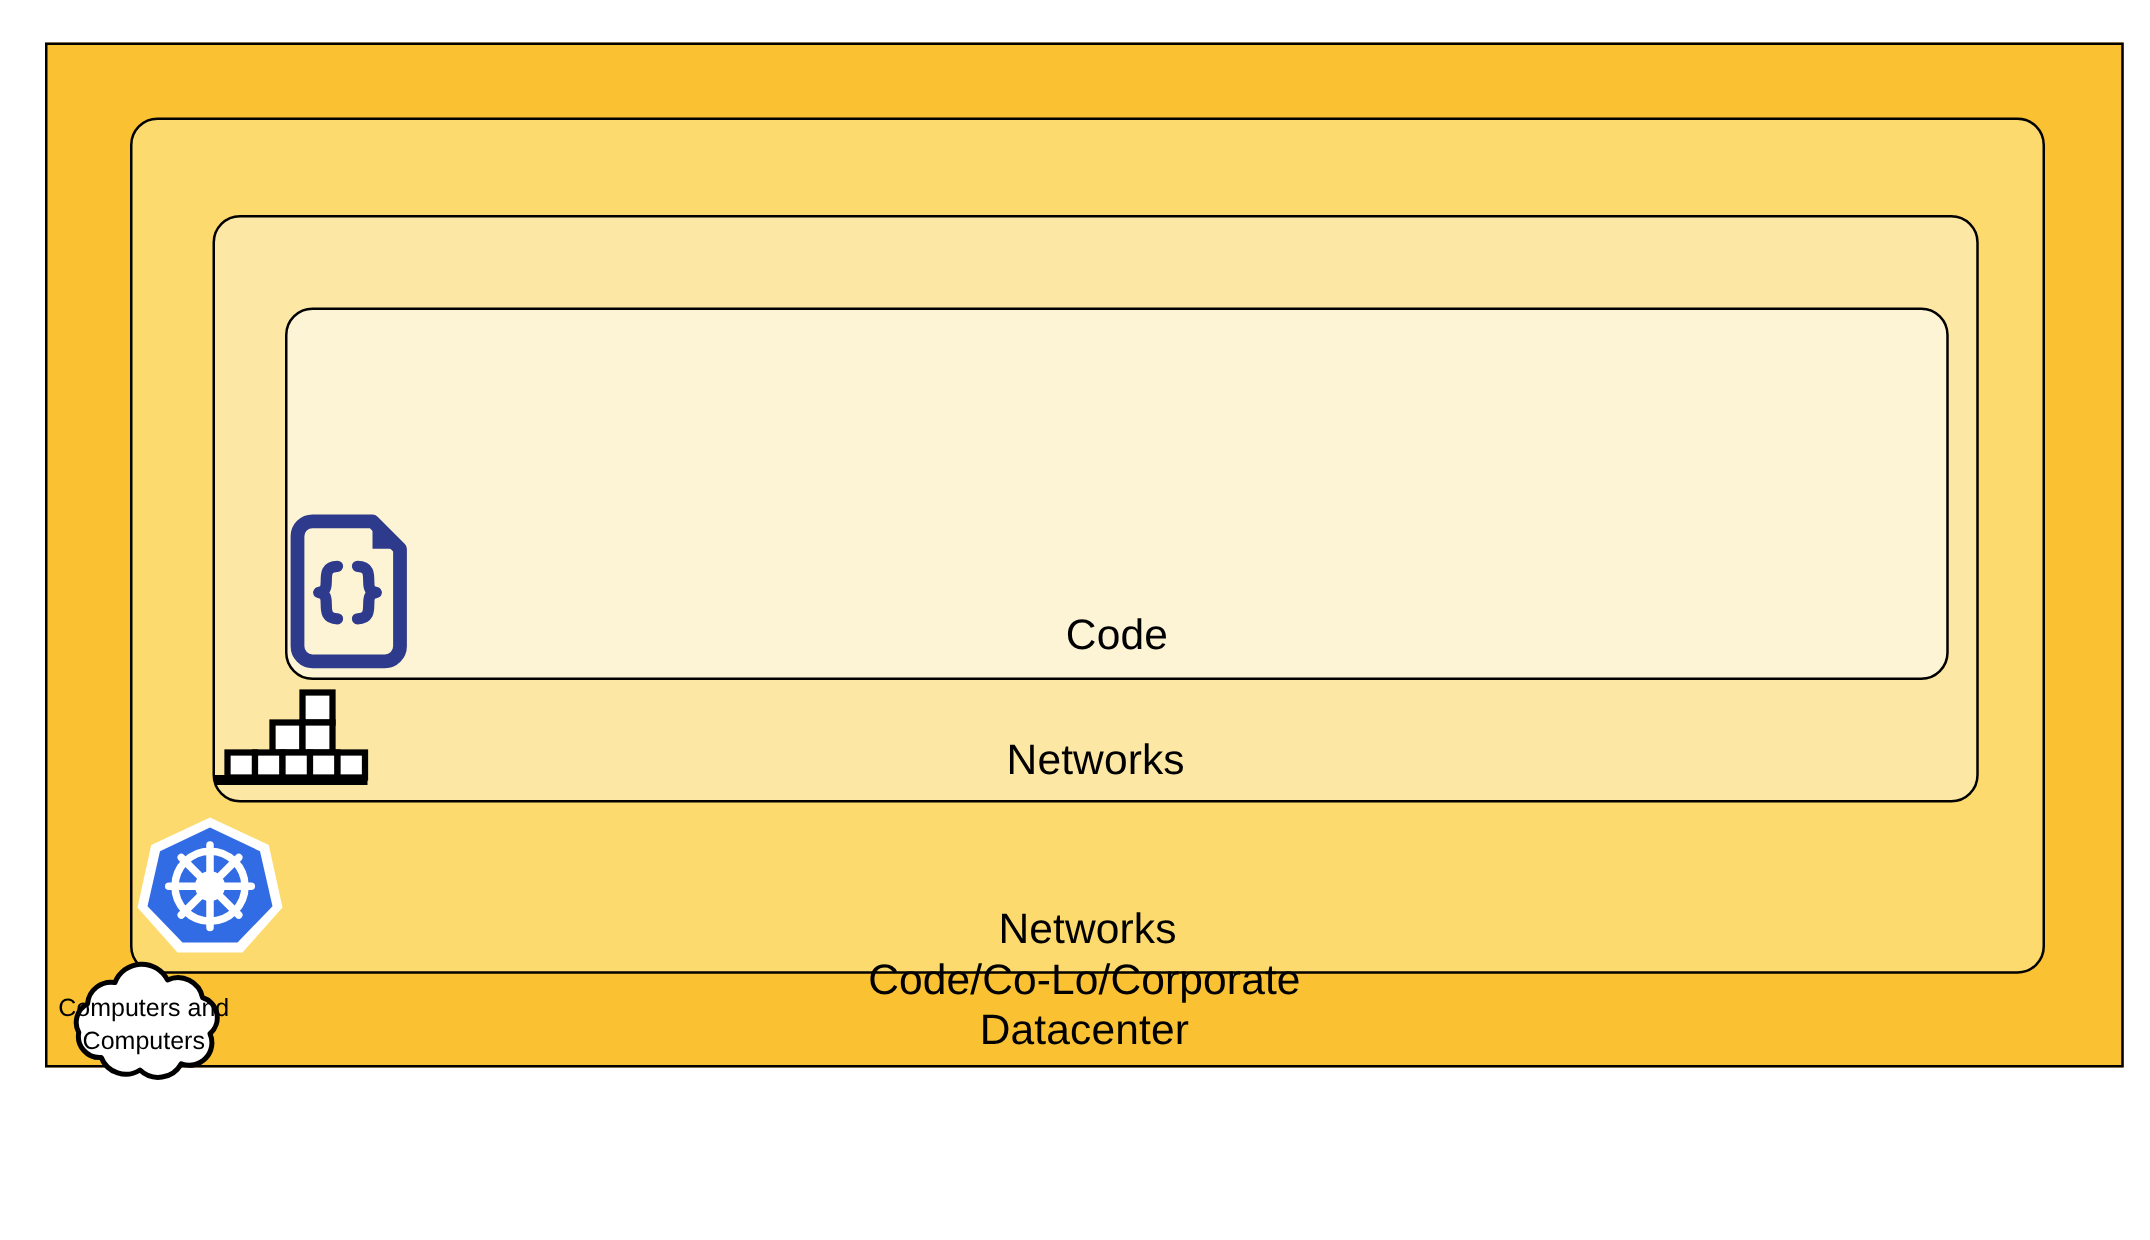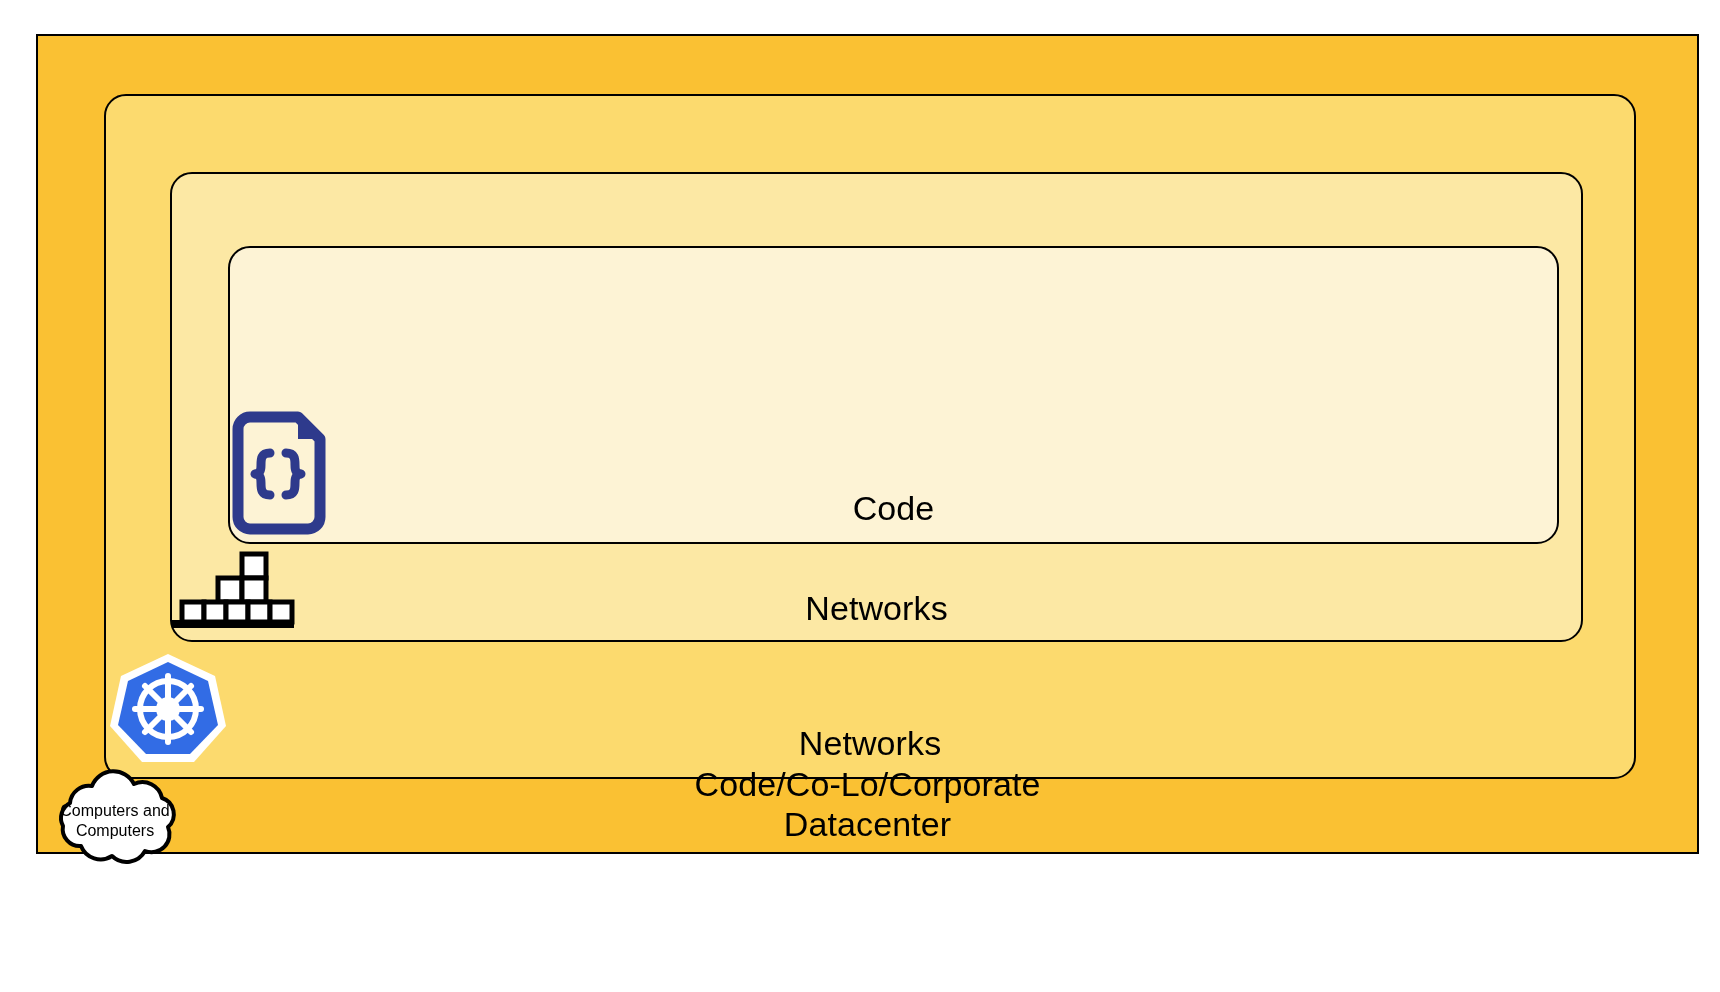--- a/index.html
+++ b/index.html
@@ -153,21 +153,21 @@
   .cloud-text {
     position: absolute;
     left: 0;
     top: 0;
     width: 158px;
     height: 88px;
     display: flex;
     flex-direction: column;
     align-items: center;
     justify-content: center;
-    font-size: 16px;
+    font-size: 20px;
     line-height: 1.28;
     color: #000000;
     text-align: center;
     pointer-events: none;
   }
 </style>
 </head>
 <body>
 
 <div id="diagram-stage">

